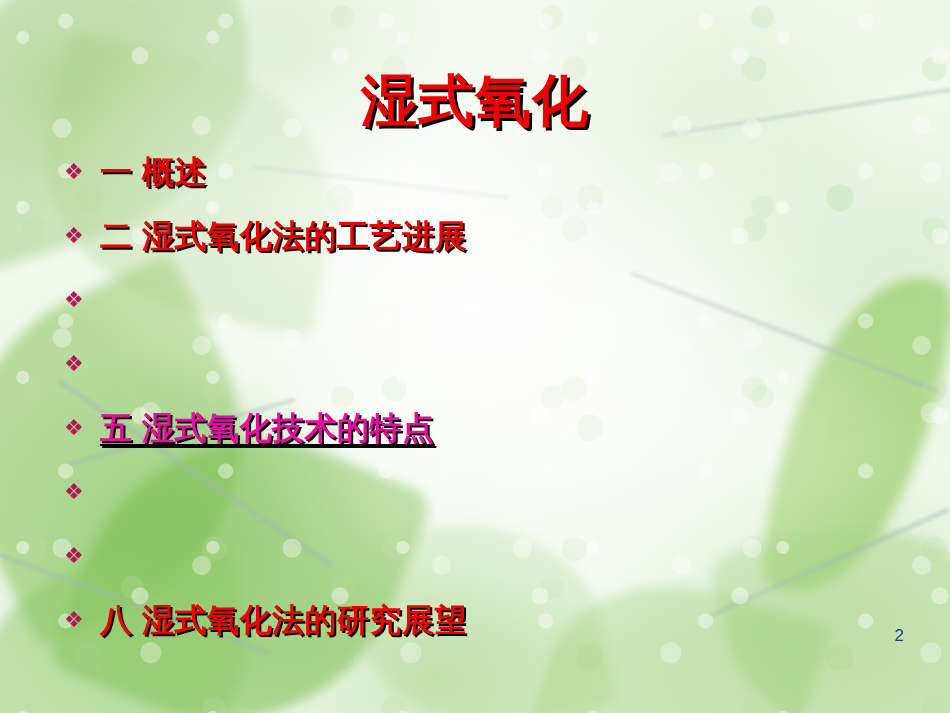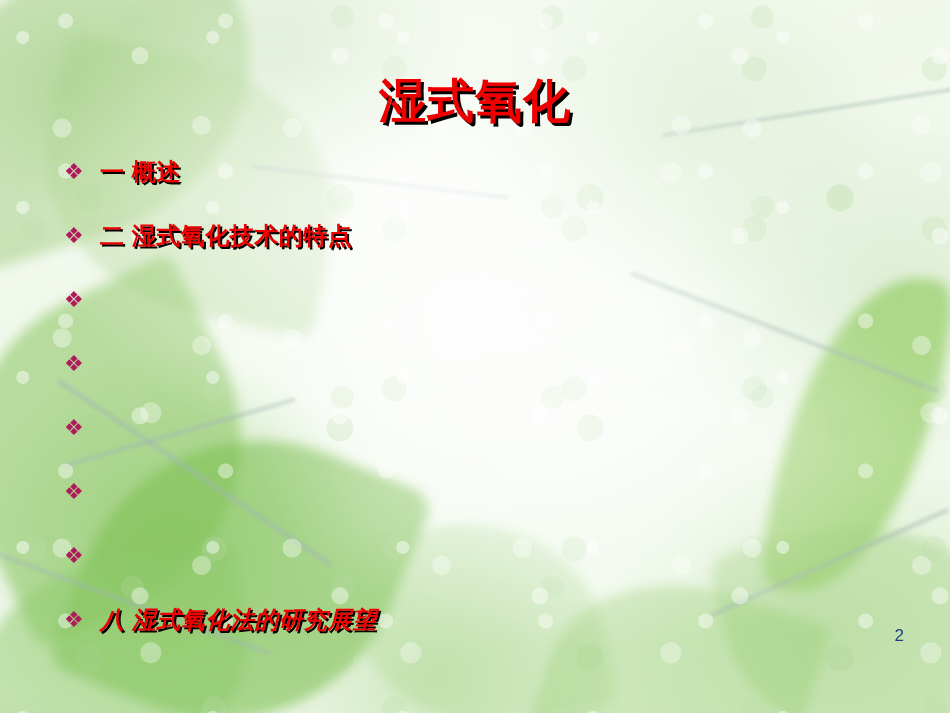--- a/index.html
+++ b/index.html
@@ -115,21 +115,21 @@
     inset: 0;
   }
 
   .slide-title {
     position: absolute;
     left: 0;
     right: 0;
     top: 74px;
     text-align: center;
     font-family: "Liberation Sans", "DejaVu Sans", sans-serif;
-    font-size: 47px;
+    font-size: 56px;
     line-height: 54px;
     font-weight: bold;
     letter-spacing: 1px;
     color: #ee0000;
     text-shadow: 3px 3px 0 #000000;
     white-space: nowrap;
   }
 
   .bullet-list {
     position: absolute;
@@ -151,21 +151,21 @@
     width: 36px;
     font-family: "DejaVu Sans", sans-serif;
     font-size: 22px;
     line-height: 1;
     color: #b0195a;
     text-align: left;
   }
 
   .bullet-text {
     font-family: "Liberation Sans", "DejaVu Sans", sans-serif;
-    font-size: 24px;
+    font-size: 32px;
     line-height: 40px;
     font-weight: bold;
     letter-spacing: 0.5px;
     text-shadow: 2px 2px 0 #000000;
   }
 
   .seg {
     display: inline;
   }
 
@@ -216,39 +216,40 @@
 
     <div class="slide-title">湿式氧化</div>
 
     <div class="bullet-list" id="bullet-list">
         <div class="bullet-item">
           <span class="bullet-marker">❖</span>
           <span class="bullet-text"><span class="seg" style="color: rgb(238, 0, 0);">一  概述</span></span>
         </div>
         <div class="bullet-item">
           <span class="bullet-marker">❖</span>
-          <span class="bullet-text"><span class="seg" style="color: rgb(238, 0, 0);">二  湿式氧化技术的特点</span></span>
-        </div>
-        <div class="bullet-item">
-          <span class="bullet-marker">❖</span>
-        </div>
-        <div class="bullet-item">
-          <span class="bullet-marker">❖</span>
-        </div>
-        <div class="bullet-item">
-          <span class="bullet-marker">❖</span>
-        </div>
-        <div class="bullet-item">
-          <span class="bullet-marker">❖</span>
-        </div>
-        <div class="bullet-item">
-          <span class="bullet-marker">❖</span>
-        </div>
-        <div class="bullet-item">
-          <span class="bullet-marker">❖</span>
-          <span class="bullet-text"><span class="seg" style="color: rgb(238, 0, 0); font-style: italic;">八  湿式氧化法的研究展望</span></span>
+          <span class="bullet-text"><span class="seg" style="color: rgb(238, 0, 0);">二  湿式氧化法的工艺进展</span></span>
+        </div>
+        <div class="bullet-item">
+          <span class="bullet-marker">❖</span>
+        </div>
+        <div class="bullet-item">
+          <span class="bullet-marker">❖</span>
+        </div>
+        <div class="bullet-item">
+          <span class="bullet-marker">❖</span>
+          <span class="bullet-text is-link"><span class="seg" style="color: rgb(226, 15, 160);">五  湿式氧化技术的特点</span></span>
+        </div>
+        <div class="bullet-item">
+          <span class="bullet-marker">❖</span>
+        </div>
+        <div class="bullet-item">
+          <span class="bullet-marker">❖</span>
+        </div>
+        <div class="bullet-item">
+          <span class="bullet-marker">❖</span>
+          <span class="bullet-text"><span class="seg" style="color: rgb(238, 0, 0);">八  湿式氧化法的研究展望</span></span>
         </div>
       </div>
 
     <div class="page-number">2</div>
 
   </div>
 </div>
 
 </body></html>

